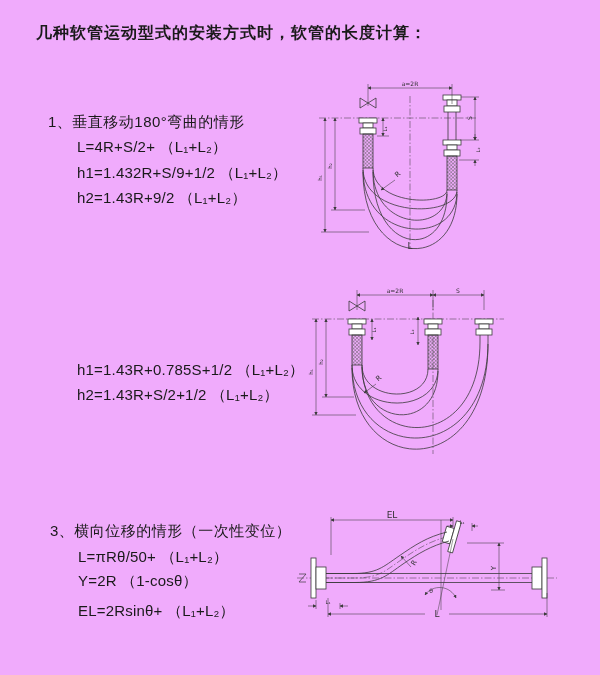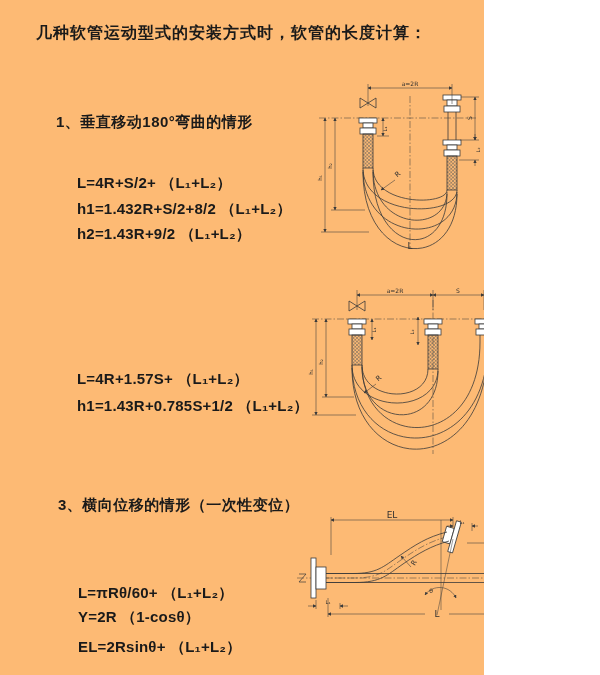--- a/index.html
+++ b/index.html
@@ -1,63 +1,61 @@
 <!DOCTYPE html>
 <html><head>
 <meta charset="utf-8">
 <style>
   html,body{margin:0;padding:0;}
   .page{
     position:relative;
-    width:484px;height:675px;
-    background:#fdba74;
+    width:600px;height:675px;
+    background:#f0abfc;
     font-family:"Liberation Sans","DejaVu Sans",sans-serif;
     color:#1a1a1a;
     overflow:hidden;
   }
   .doc-title{
     position:absolute;left:36px;top:23px;
     font-size:16px;font-weight:700;letter-spacing:1px;
     white-space:nowrap;
   }
   .sec-heading{
     position:absolute;
-    font-size:15px;font-weight:700;letter-spacing:0.5px;
+    font-size:15px;font-weight:400;letter-spacing:0.5px;
     white-space:nowrap;
-    margin-left:8px;
   }
   .formula{
     position:absolute;
-    font-size:15px;font-weight:700;letter-spacing:0.2px;
+    font-size:15px;font-weight:400;letter-spacing:0.2px;
     white-space:nowrap;
-    margin-top:36px;
   }
   .diagram{position:absolute;}
   svg text{
     font-family:"DejaVu Sans","Liberation Sans",sans-serif;
     fill:#2f2f2f;
   }
 </style>
 </head>
 <body>
 
 <div class="page">
 
   <div class="doc-title">几种软管运动型式的安装方式时，软管的长度计算：</div>
 
   <div class="sec-heading" style="left:48px;top:113px">1、垂直移动180°弯曲的情形</div>
   <div class="formula" style="left:77px;top:138px">L=4R+S/2+ （L₁+L₂）</div>
-  <div class="formula" style="left:77px;top:164px">h1=1.432R+S/2+8/2 （L₁+L₂）</div>
+  <div class="formula" style="left:77px;top:164px">h1=1.432R+S/9+1/2 （L₁+L₂）</div>
   <div class="formula" style="left:77px;top:189px">h2=1.43R+9/2 （L₁+L₂）</div>
 
-  <div class="formula" style="left:77px;top:334px">L=4R+1.57S+ （L₁+L₂）</div>
   <div class="formula" style="left:77px;top:361px">h1=1.43R+0.785S+1/2 （L₁+L₂）</div>
-
-  <div class="sec-heading" style="left:50px;top:496px">3、横向位移的情形（一次性变位）</div>
-  <div class="formula" style="left:78px;top:548px">L=πRθ/60+ （L₁+L₂）</div>
+  <div class="formula" style="left:77px;top:386px">h2=1.43R+S/2+1/2 （L₁+L₂）</div>
+
+  <div class="sec-heading" style="left:50px;top:522px">3、横向位移的情形（一次性变位）</div>
+  <div class="formula" style="left:78px;top:548px">L=πRθ/50+ （L₁+L₂）</div>
   <div class="formula" style="left:78px;top:572px">Y=2R （1-cosθ）</div>
   <div class="formula" style="left:78px;top:602px">EL=2Rsinθ+ （L₁+L₂）</div>
 
   <svg class="diagram" style="left:313px;top:76px" width="282" height="178" viewBox="0 0 282 178">
     <defs>
       <marker id="m1" viewBox="0 0 10 10" refX="9" refY="5" markerWidth="6" markerHeight="6" orient="auto-start-reverse">
         <path d="M0,0L10,5L0,10z" fill="#3a3a3a"></path>
       </marker>
       <pattern id="p1" width="3.5" height="3.5" patternUnits="userSpaceOnUse">
         <path d="M0,3.5L3.5,0M0,0L3.5,3.5" stroke="#5a5a5a" stroke-width="0.5"></path>

